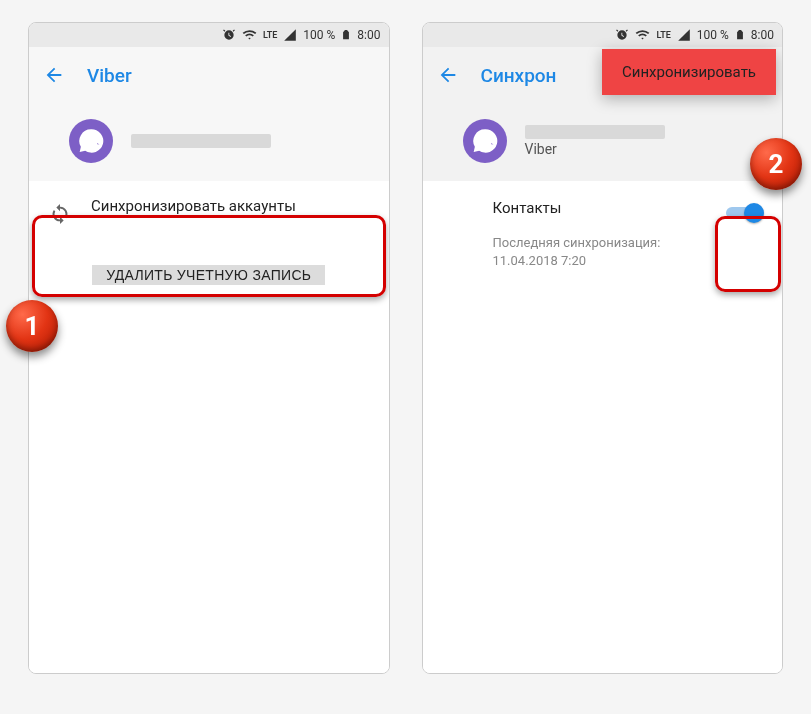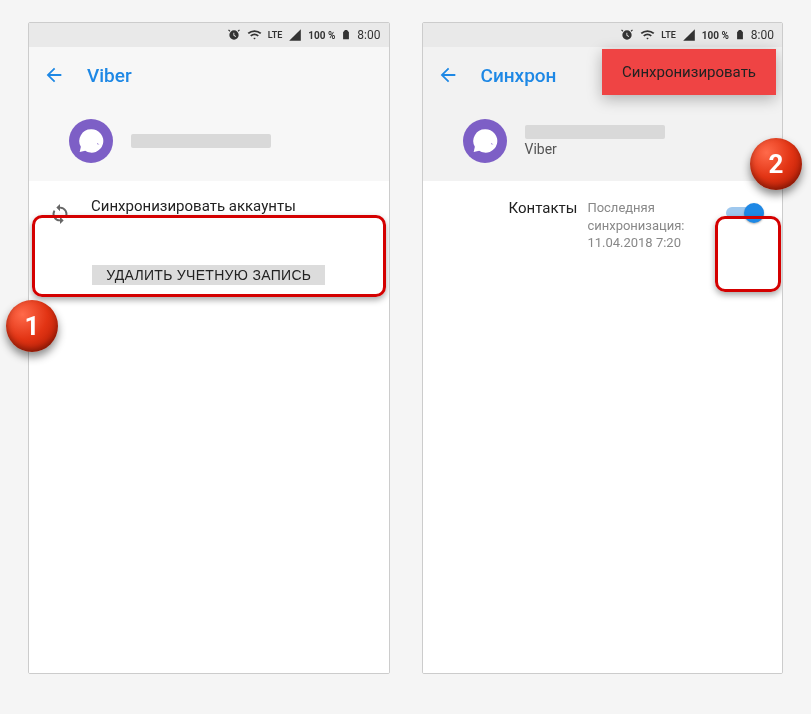--- a/index.html
+++ b/index.html
@@ -14,41 +14,41 @@
   .phones {
     display: flex;
     gap: 32px;
     padding: 22px 28px;
   }
   .phone {
     width: 435px;
     height: 652px;
     background: #fff;
     border: 1px solid #ccc;
-    border-radius: 2px;
+    border-radius: 8px;
     position: relative;
     overflow: hidden;
     display: flex;
     flex-direction: column;
   }
   
   .statusbar {
     height: 24px;
     background: #e9e9e9;
     display: flex;
     align-items: center;
     justify-content: flex-end;
     gap: 6px;
     padding: 0 8px;
     font-size: 12px;
     color: #333;
   }
   .statusbar .ic { display:inline-flex; align-items:center; }
   .statusbar .lte { font-size: 9px; font-weight: 600; line-height: 1; }
-  .statusbar .battxt { font-size: 10px; font-weight: bold; }
+  .statusbar .battxt { font-size: 12px; }
   
   .appbar {
     height: 56px;
     display: flex;
     align-items: center;
     gap: 22px;
     padding: 0 14px;
     background: #f7f7f7;
   }
   .backarrow {
@@ -131,21 +131,21 @@
     font-size:15px;
     color:#222;
     z-index:5;
   }
   .contacts-row {
     display:flex;
     align-items:flex-start;
     padding: 18px 20px 16px 70px;
     gap: 14px;
   }
-  .contacts-text { flex:1; display:flex; flex-direction:row; gap:10px;margin-left:16px;}
+  .contacts-text { flex:1; display:flex; flex-direction:column; gap:17px;}
   .c-title { font-size:15px; color:#222; }
   .c-sub { font-size:13px; color:#888; line-height:1.35;}
   .toggle {
     width: 36px; height:20px; position:relative; margin-top:4px;
   }
   .toggle .track {
     position:absolute; left:0; top:4px; width:32px; height:12px;
     background:#9fc8ee; border-radius:10px;
   }
   .toggle .knob {

